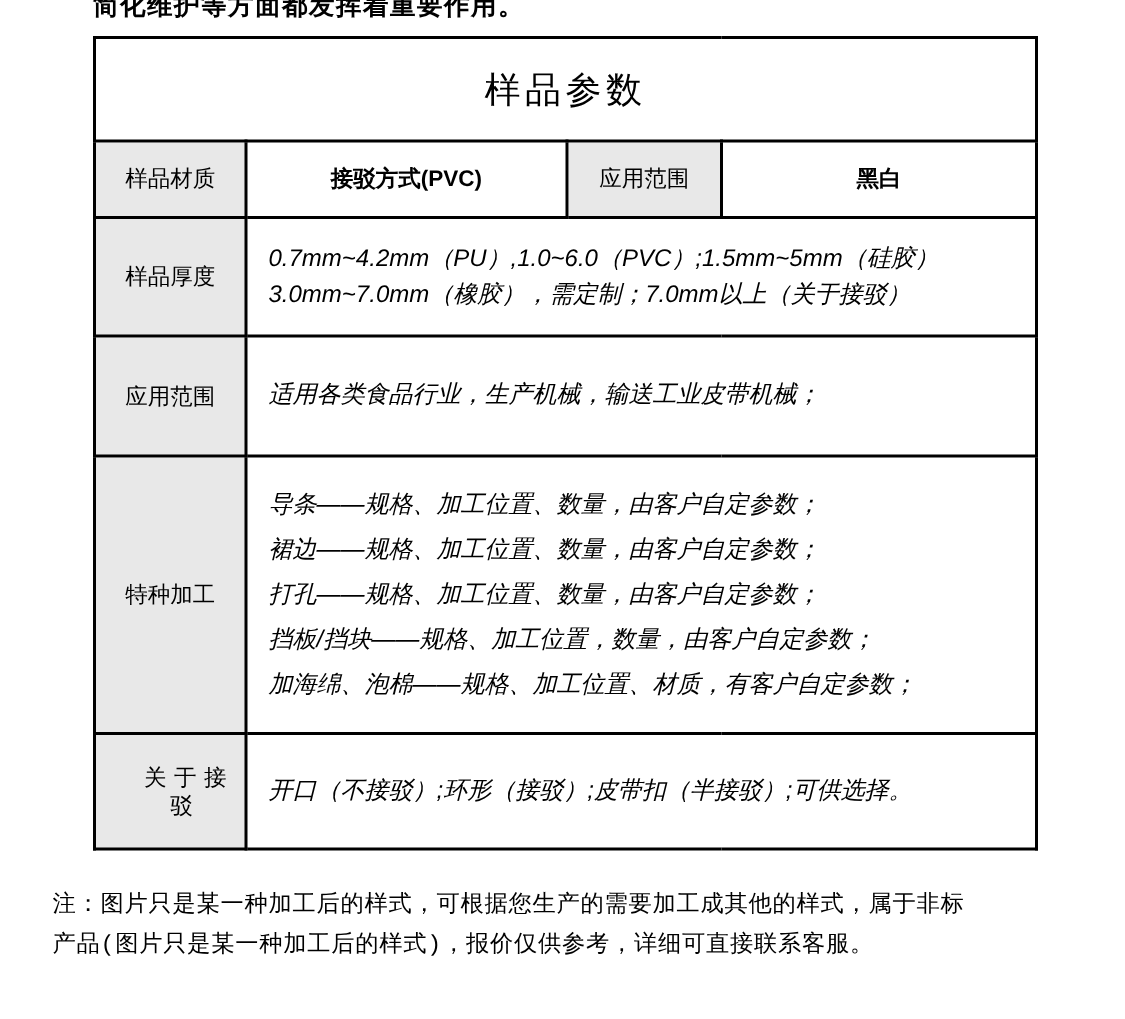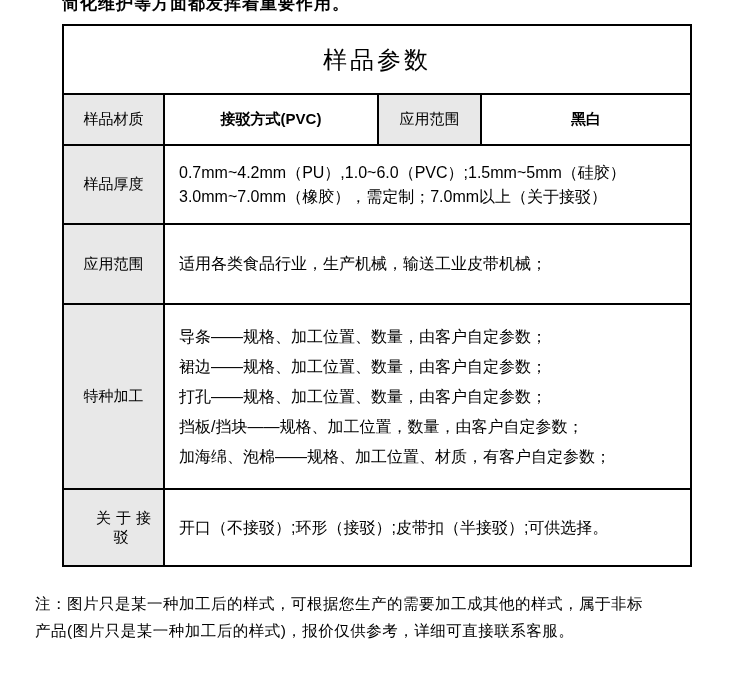--- a/index.html
+++ b/index.html
@@ -22,28 +22,28 @@
   .title-cell{
     height:65px;text-align:center;
     font-size:24px;font-weight:normal;letter-spacing:3px;
   }
   .label-cell{
     background:#e8e8e8;text-align:center;font-size:15px;font-weight:normal;
   }
   .label-spaced{letter-spacing:5px;text-indent:5px;padding-left:21px;}
   .value-strong{text-align:center;font-size:15px;font-weight:bold;}
   .wide-cell{
-    text-align:left;padding:6px 10px 6px 14px;font-size:16px;line-height:24px;
+    text-align:left;padding:6px 10px 6px 14px;font-size:16px;line-height:24px;font-style:italic;
   }
   .wide-cell.loose{line-height:30px;}
   .r1{height:48px;} .r2{height:47px;} .r3{height:65px;}
   .r4{height:66px;} .r5{height:171px;} .r6{height:63px;}
   .footnote{
     position:absolute;left:35px;top:590px;width:690px;
-    font-size:15.5px;line-height:27px;letter-spacing:0.5px;
+    font-size:15.5px;line-height:27px;letter-spacing:0.5px;font-family:Liberation Mono, monospace;
   }
 </style>
 </head>
 <body>
 
 <div class="top-text">简化维护等方面都发挥着重要作用。</div>
 
 <table class="spec-table">
   <colgroup>
     <col style="width:101px">

